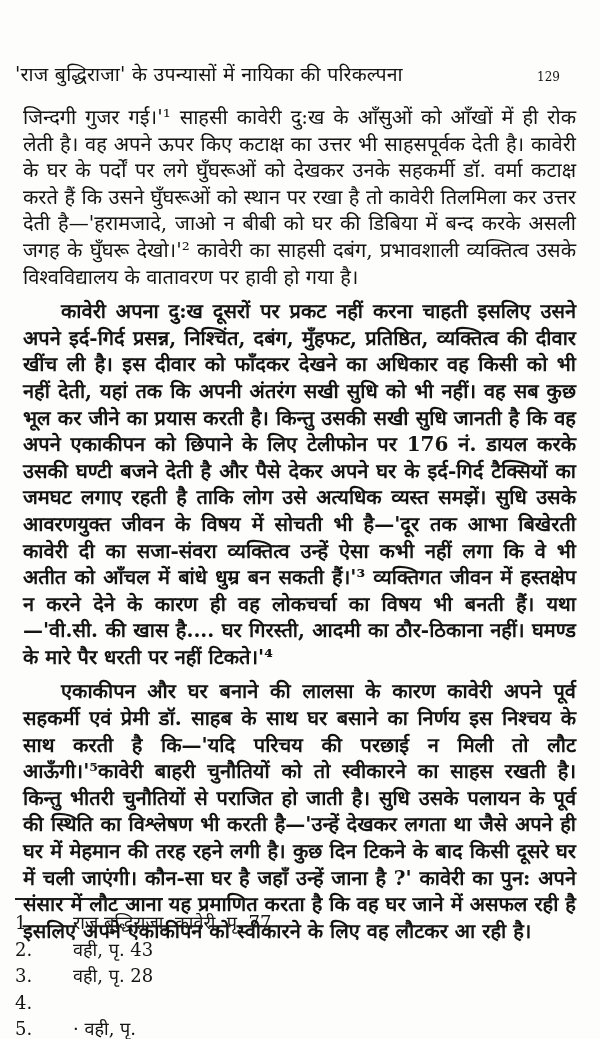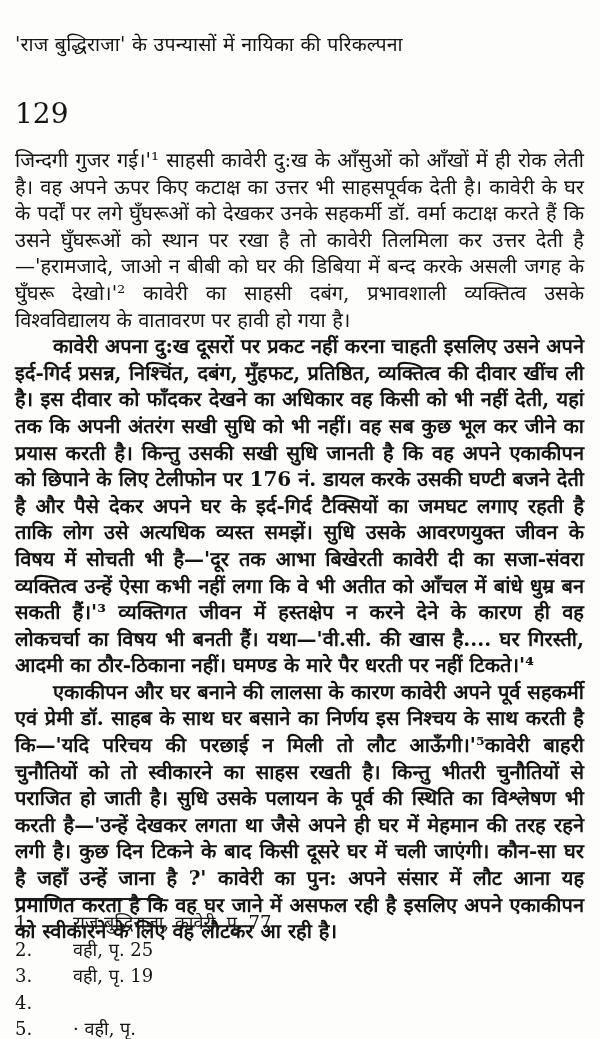--- a/index.html
+++ b/index.html
@@ -16,37 +16,36 @@
     font-family: "DejaVu Serif", "Liberation Serif", serif;
     color: #141414;
     overflow: hidden;
   }
   .header-row {
     display: flex;
     justify-content: space-between;
     align-items: baseline;
     font-size: 19.5px;
     margin-bottom: 17px;
-    flex-direction: column;
   }
   .header-title {
     letter-spacing: 0.2px;
   }
   .header-pagenum {
-    font-size: 28px;
+    font-size: 12px;
     padding-right: 24px;
     margin-top: 40px;
   }
   .body-text {
     font-size: 20px;
     line-height: 26.6px;
     text-align: justify;
   }
   .body-text p {
-    margin: 0;
+    margin: 8px;
   }
   .body-text p.indented {
     text-indent: 38px;
     font-weight: bold;
   }
   .footnotes {
     position: absolute;
     left: 15px;
     right: 16px;
     top: 898px;
@@ -89,26 +88,26 @@
   <div class="footnotes">
     <hr class="fn-rule">
 
     <div class="fn-row">
       <span class="fn-number">1.</span>
       <span class="fn-text">राज बुद्धिराजा, कावेरी, पृ. 77</span>
     </div>
 
     <div class="fn-row">
       <span class="fn-number">2.</span>
-      <span class="fn-text">वही, पृ. 25</span>
+      <span class="fn-text">वही, पृ. 43</span>
     </div>
 
     <div class="fn-row">
       <span class="fn-number">3.</span>
-      <span class="fn-text">वही, पृ. 19</span>
+      <span class="fn-text">वही, पृ. 28</span>
     </div>
 
     <div class="fn-row">
       <span class="fn-number">4.</span>
     </div>
 
     <div class="fn-row">
       <span class="fn-number">5.</span>
       <span class="fn-text">· वही, पृ.</span>
     </div>

